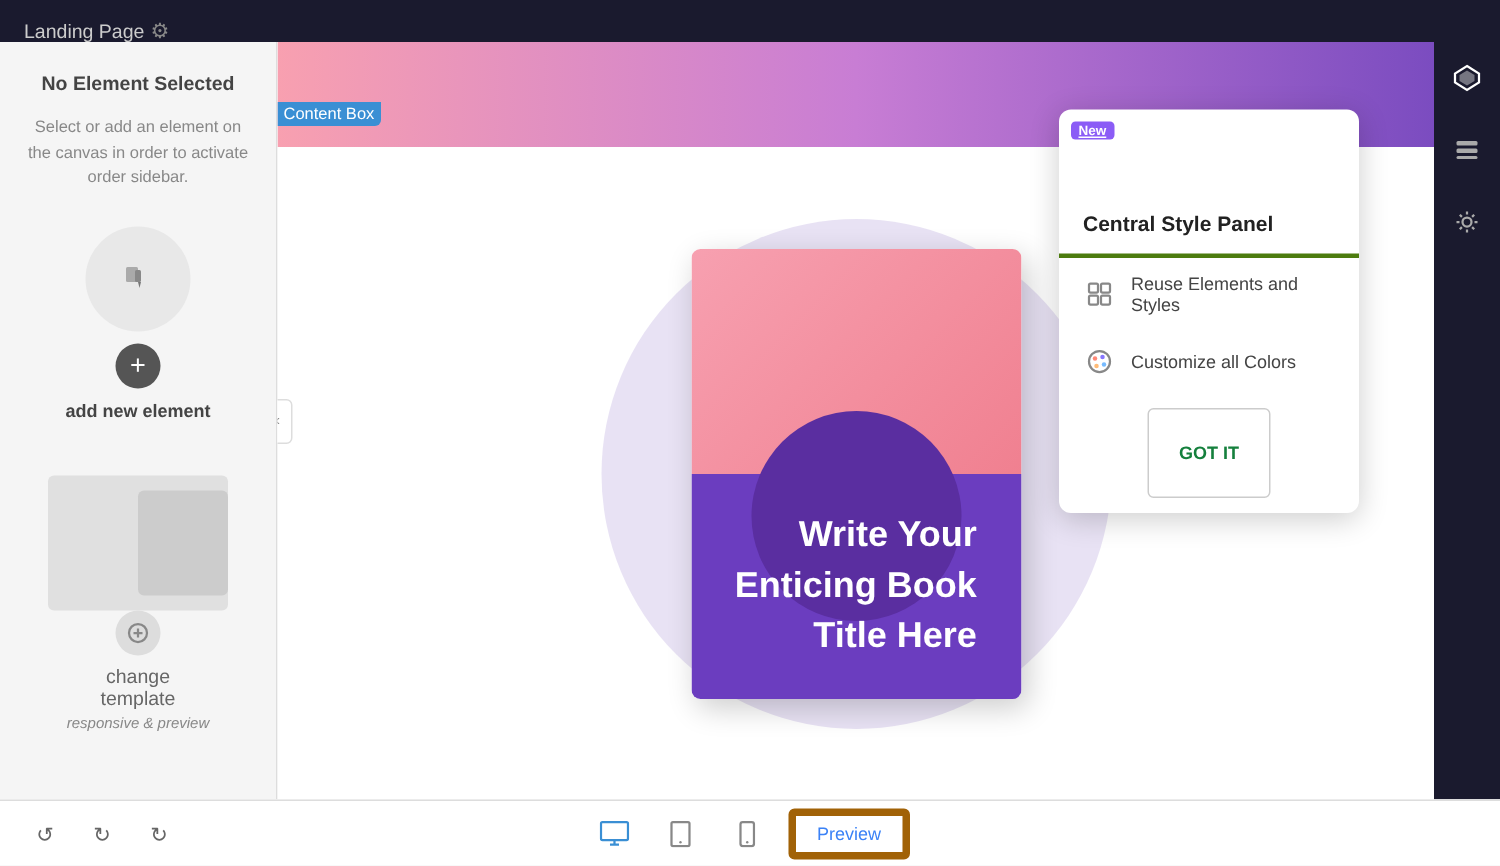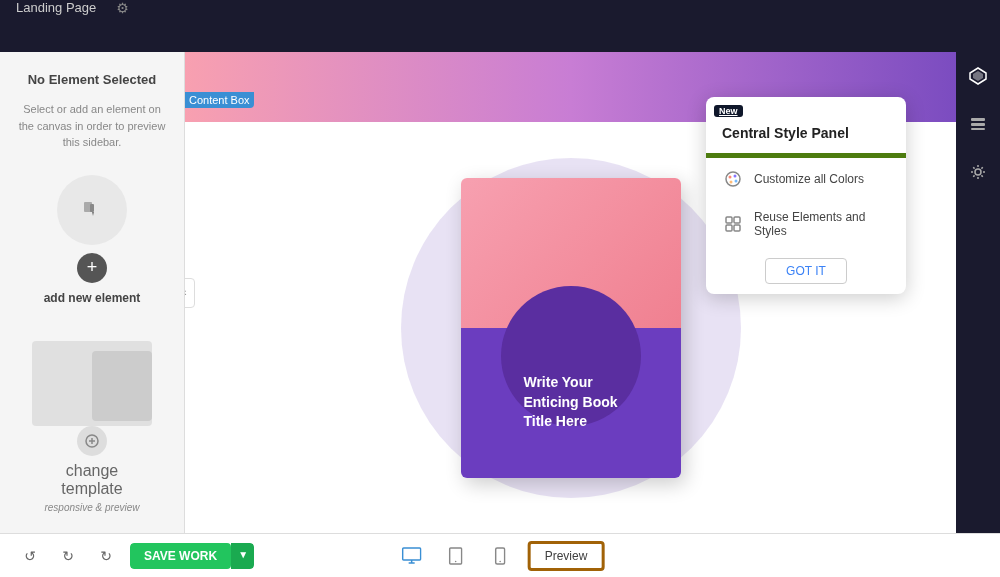--- a/index.html
+++ b/index.html
@@ -1,25 +1,25 @@
 <!DOCTYPE html>
 <html><head>
   <meta charset="utf-8">
   <style>
     * { margin: 0; padding: 0; box-sizing: border-box; }
     body { width: 1000px; height: 577px; overflow: hidden; font-family: -apple-system, BlinkMacSystemFont, 'Segoe UI', sans-serif; background: #f0f0f0; display: flex; flex-direction: column; }
 
     
     .top-bar {
-      height: 52px;
+      height: 28px;
       background: #1a1a2e;
       display: flex;
-      align-items: flex-start;
+      align-items: flex-end;
       padding: 0 16px;
-      gap: 20px;
+      gap: 4px;
       flex-shrink: 0;
     }
     .top-bar-title {
       color: #ccc;
       font-size: 13px;
     }
     .top-bar-gear {
       color: #888;
       font-size: 14px;
       cursor: pointer;
@@ -106,21 +106,21 @@
       height: 30px;
       border-radius: 50%;
       background: #ddd;
       display: flex;
       align-items: center;
       justify-content: center;
       font-size: 14px;
       cursor: pointer;
     }
     .change-template-label {
-      font-size: 16px;
+      font-size: 13px;
       color: #666;
       text-align: center;
     }
     .preview-box {
       width: 120px;
       height: 90px;
       background: #e0e0e0;
       border-radius: 4px;
       margin-top: 16px;
       position: relative;
@@ -220,23 +220,23 @@
       height: 140px;
       border-radius: 50%;
       background: #5a2ea0;
       position: absolute;
       top: 50%;
       left: 50%;
       transform: translate(-50%, -30%);
     }
     .book-text {
       color: white;
-      font-size: 14px;
+      font-size: 24px;
       font-weight: 700;
-      text-align: left;
+      text-align: right;
       line-height: 1.4;
       position: relative;
       z-index: 3;
     }
 
     
     .collapse-arrow {
       position: absolute;
       left: -10px;
       top: 50%;
@@ -288,34 +288,35 @@
       background: white;
       border-radius: 8px;
       box-shadow: 0 4px 20px rgba(0,0,0,0.2);
       z-index: 100;
       overflow: hidden;
     }
     .popup-new-badge {
       position: absolute;
       top: 8px;
       left: 8px;
-      background: #0f172a;
+      background: #8b5cf6;
       color: white;
       font-size: 9px;
       padding: 1px 5px;
       border-radius: 3px;
       font-weight: 700;
       text-decoration: underline;
     }
     .popup-header {
       padding: 28px 16px 12px;
       font-size: 14px;
       font-weight: 700;
       color: #222;
-      border-bottom: 5px solid #4d7c0f;
+      border-bottom: 3px solid #4d7c0f;
+      margin-top: 40px;
     }
     .popup-item {
       display: flex;
       align-items: center;
       padding: 10px 16px;
       gap: 10px;
       cursor: pointer;
     }
     .popup-item-icon {
       width: 22px;
@@ -333,24 +334,24 @@
     }
     .popup-footer {
       padding: 10px 16px;
       display: flex;
       justify-content: center;
     }
     .got-it-btn {
       background: white;
       border: 1px solid #ccc;
       border-radius: 4px;
-      padding: 5px 20px;
+      padding: 22px 20px;
       font-size: 12px;
-      font-weight: 400;
-      color: #3b82f6;
+      font-weight: 700;
+      color: #15803d;
       cursor: pointer;
     }
 
     
     .bottom-bar {
       height: 44px;
       background: #fff;
       border-top: 1px solid #ddd;
       display: flex;
       align-items: center;
@@ -415,42 +416,42 @@
       display: flex;
       align-items: center;
       justify-content: center;
       color: #666;
       font-size: 16px;
       cursor: pointer;
       border-radius: 4px;
     }
     .device-btn.active { color: #3a8fd4; }
     .preview-btn {
-      border: 3px solid #a16207;
+      border: 5px solid #a16207;
       border-radius: 4px;
       padding: 5px 14px;
       font-size: 12px;
-      color: #404040;
+      color: #3b82f6;
       cursor: pointer;
       background: white;
     }
   </style>
 </head>
 <body>
 
 <div class="top-bar">
   <span class="top-bar-title">Landing Page</span>
   <span class="top-bar-gear">⚙</span>
 </div>
 
 <div class="main-layout">
 
   <div class="left-sidebar">
     <div class="no-element-title">No Element Selected</div>
-    <div class="sidebar-hint">Select or add an element on the canvas in order to preview this sidebar.</div>
+    <div class="sidebar-hint">Select or add an element on the canvas in order to activate order sidebar.</div>
 
     <div class="add-element-area">
       <div class="add-element-icon-wrap">
 
         <svg width="24" height="24" viewBox="0 0 24 24" fill="none">
           <rect x="4" y="4" width="8" height="10" rx="1" fill="#aaa"></rect>
           <rect x="10" y="6" width="4" height="8" rx="1" fill="#888"></rect>
           <polygon points="12,14 14,14 13,18" fill="#777"></polygon>
         </svg>
       </div>
@@ -493,43 +494,43 @@
           <div class="book-text">Write Your<br>Enticing Book<br>Title Here</div>
         </div>
       </div>
     </div>
 
     <div class="collapse-arrow">‹</div>
 
     <div class="style-panel-popup">
       <div class="popup-new-badge">New</div>
       <div class="popup-header">Central Style Panel</div>
+      <div class="popup-item">
+        <div class="popup-item-icon">
+          <svg width="18" height="18" viewBox="0 0 18 18" fill="none">
+            <rect x="2" y="2" width="6" height="6" rx="1" stroke="#888" stroke-width="1.5" fill="none"></rect>
+            <rect x="10" y="2" width="6" height="6" rx="1" stroke="#888" stroke-width="1.5" fill="none"></rect>
+            <rect x="2" y="10" width="6" height="6" rx="1" stroke="#888" stroke-width="1.5" fill="none"></rect>
+            <rect x="10" y="10" width="6" height="6" rx="1" stroke="#888" stroke-width="1.5" fill="none"></rect>
+          </svg>
+        </div>
+        <span class="popup-item-text">Reuse Elements and Styles</span>
+      </div>
       <div class="popup-item">
         <div class="popup-item-icon">
           <svg width="18" height="18" viewBox="0 0 18 18" fill="none">
             <circle cx="9" cy="9" r="7" stroke="#888" stroke-width="1.5" fill="none"></circle>
             <circle cx="6" cy="7" r="1.5" fill="#f87"></circle>
             <circle cx="11" cy="6" r="1.5" fill="#87f"></circle>
             <circle cx="12" cy="11" r="1.5" fill="#7bf"></circle>
             <circle cx="7" cy="12" r="1.5" fill="#fb7"></circle>
           </svg>
         </div>
         <span class="popup-item-text">Customize all Colors</span>
       </div>
-      <div class="popup-item">
-        <div class="popup-item-icon">
-          <svg width="18" height="18" viewBox="0 0 18 18" fill="none">
-            <rect x="2" y="2" width="6" height="6" rx="1" stroke="#888" stroke-width="1.5" fill="none"></rect>
-            <rect x="10" y="2" width="6" height="6" rx="1" stroke="#888" stroke-width="1.5" fill="none"></rect>
-            <rect x="2" y="10" width="6" height="6" rx="1" stroke="#888" stroke-width="1.5" fill="none"></rect>
-            <rect x="10" y="10" width="6" height="6" rx="1" stroke="#888" stroke-width="1.5" fill="none"></rect>
-          </svg>
-        </div>
-        <span class="popup-item-text">Reuse Elements and Styles</span>
-      </div>
       <div class="popup-footer">
         <button class="got-it-btn">GOT IT</button>
       </div>
     </div>
   </div>
 
   <div class="right-panel">
     <div class="right-panel-icon active">
       <svg width="20" height="20" viewBox="0 0 20 20" fill="none">
         <polygon points="10,2 18,7 18,13 10,18 2,13 2,7" stroke="white" stroke-width="1.5" fill="none"></polygon>
@@ -551,24 +552,20 @@
     </div>
   </div>
 
 </div>
 
 <div class="bottom-bar">
   <div class="bottom-left">
     <div class="bottom-icon-btn">↺</div>
     <div class="bottom-icon-btn">↻</div>
     <div class="bottom-icon-btn">↻</div>
-    <div class="save-btn-wrap">
-      <button class="save-work-btn">SAVE WORK</button>
-      <div class="save-dropdown-arrow">▼</div>
-    </div>
   </div>
   <div class="bottom-center">
     <div class="device-btn active">
       <svg width="20" height="18" viewBox="0 0 20 18" fill="none">
         <rect x="1" y="1" width="18" height="12" rx="1" stroke="#3a8fd4" stroke-width="1.5" fill="none"></rect>
         <line x1="7" y1="16" x2="13" y2="16" stroke="#3a8fd4" stroke-width="1.5"></line>
         <line x1="10" y1="13" x2="10" y2="16" stroke="#3a8fd4" stroke-width="1.5"></line>
       </svg>
     </div>
     <div class="device-btn">

